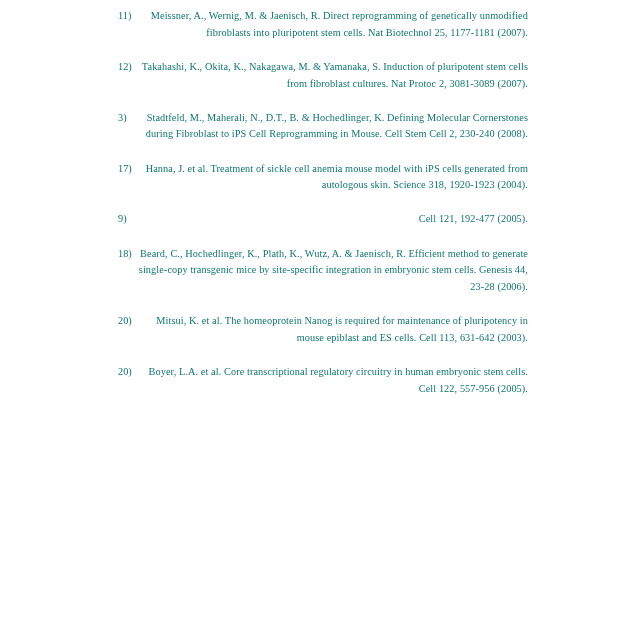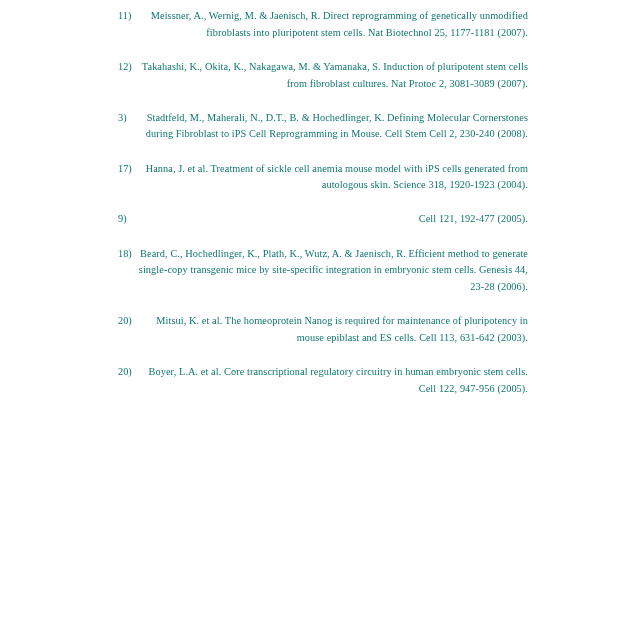--- a/index.html
+++ b/index.html
@@ -79,17 +79,17 @@
       <span class="ref-text">Beard, C., Hochedlinger, K., Plath, K., Wutz, A. &amp; Jaenisch, R. Efficient method to generate single-copy transgenic mice by site-specific integration in embryonic stem cells. Genesis 44, 23-28 (2006).</span>
     </div>
 
     <div class="ref">
       <span class="ref-num">20)</span>
       <span class="ref-text">Mitsui, K. et al. The homeoprotein Nanog is required for maintenance of pluripotency in mouse epiblast and ES cells. Cell 113, 631-642 (2003).</span>
     </div>
 
     <div class="ref">
       <span class="ref-num">20)</span>
-      <span class="ref-text">Boyer, L.A. et al. Core transcriptional regulatory circuitry in human embryonic stem cells. Cell 122, 947-956 (2005).</span>
+      <span class="ref-text">Boyer, L.A. et al. Core transcriptional regulatory circuitry in human embryonic stem cells. Cell 122, 557-956 (2005).</span>
     </div>
 
   </div>
 </div>
 
 </body></html>

